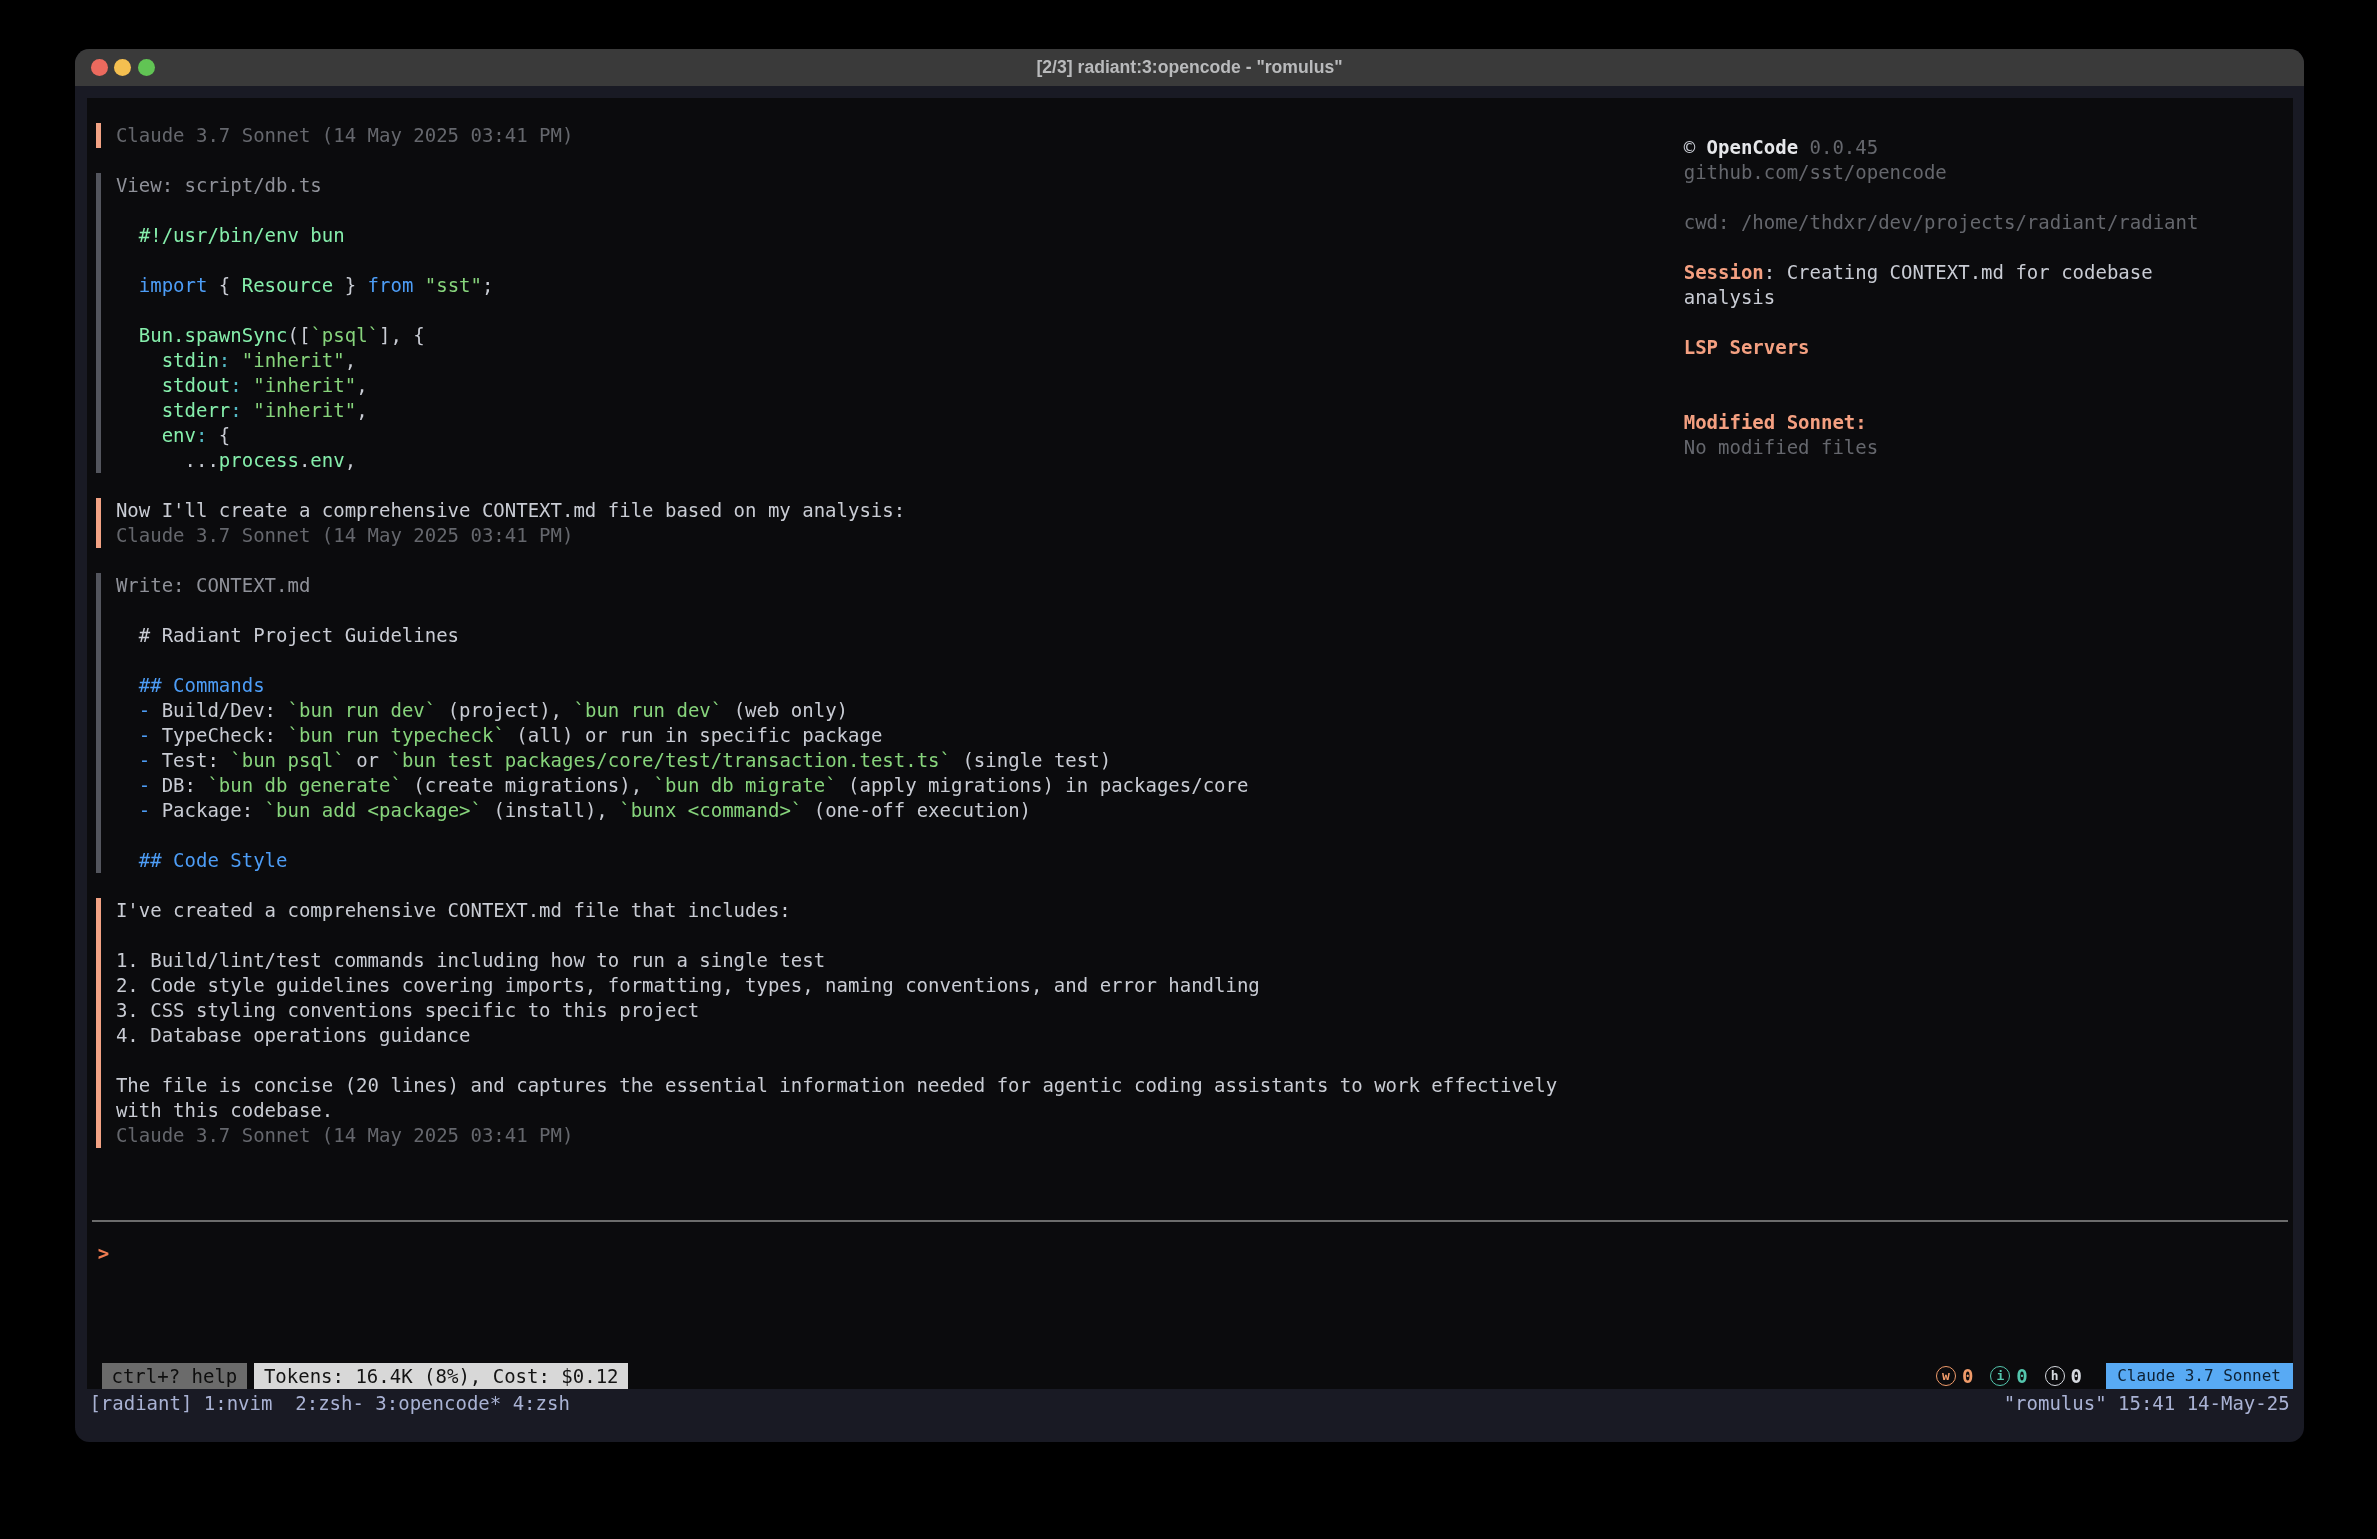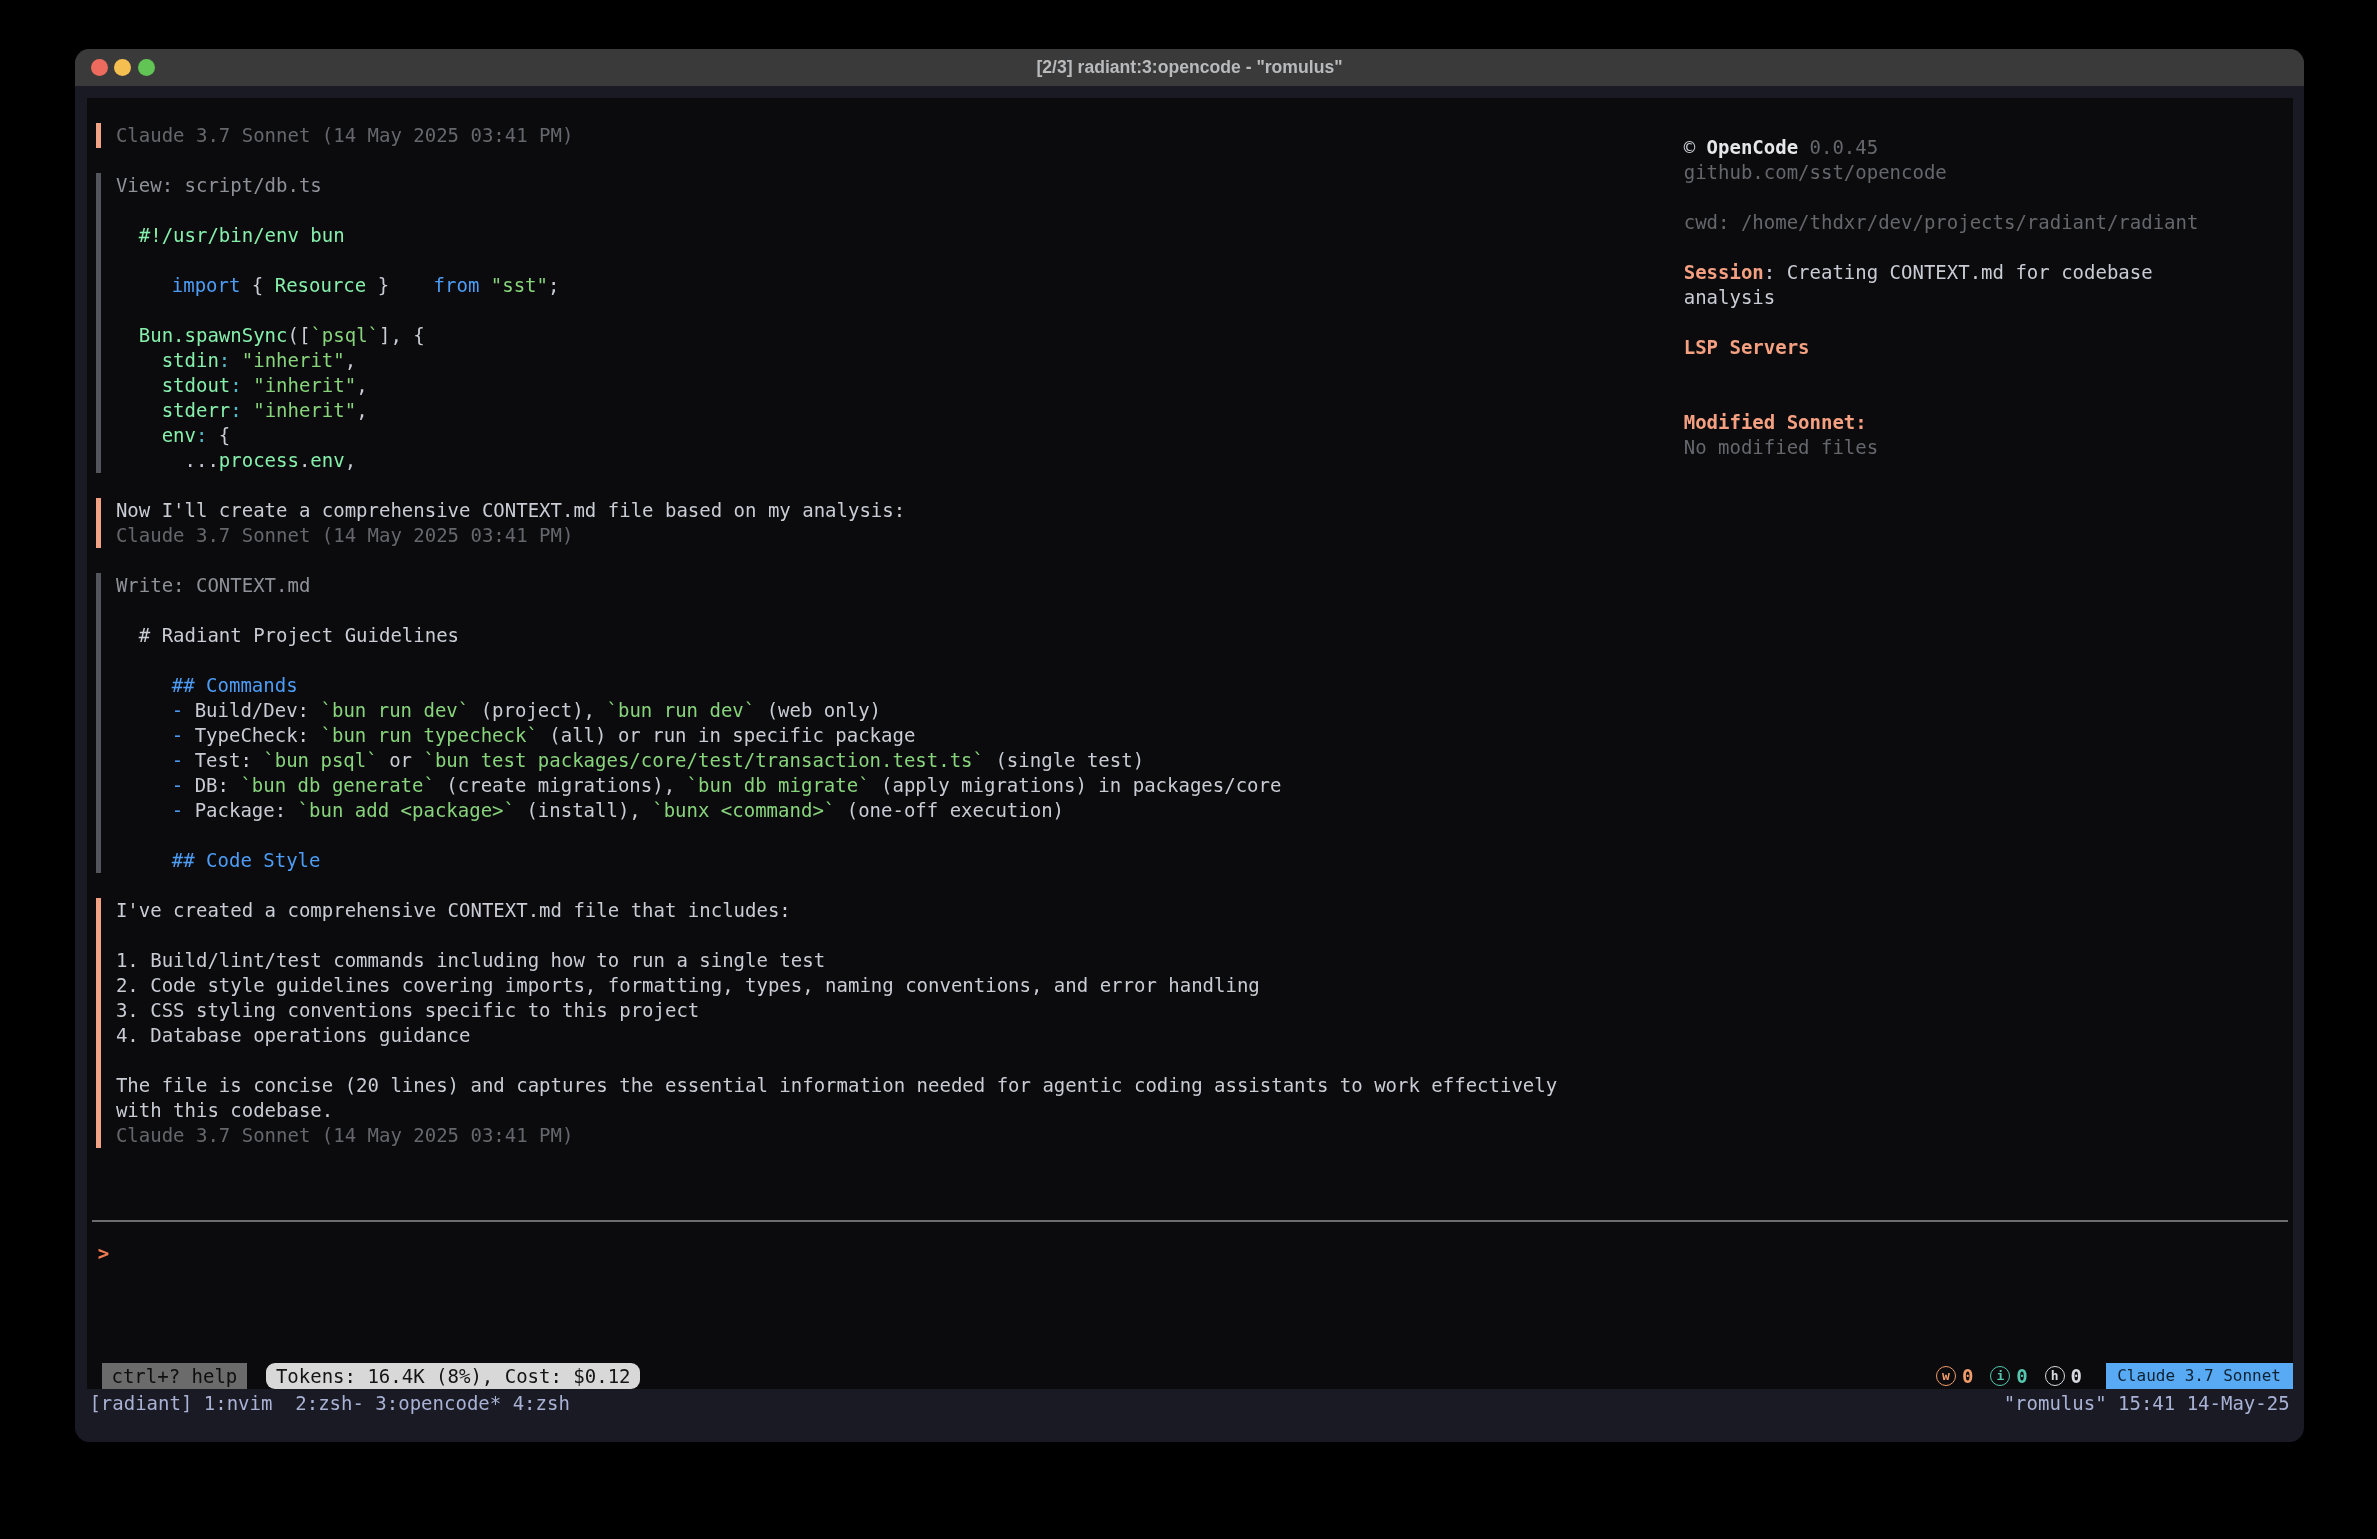--- a/index.html
+++ b/index.html
@@ -20,33 +20,33 @@
   .block{margin-bottom:25px;padding-left:14.4px;border-left:5.9px solid #53555d;}
   .block.message{border-left-color:#f2a284;}
   .block.tool{border-left-color:#53555d;}
   .sidebar{position:absolute;left:1597px;top:37px;width:604px;}
   
   .c-w{color:#c9ccd4;}
   .c-wb{color:#e6e7ea;font-weight:bold;}
   .c-dim{color:#65676d;}
   .c-gray{color:#8f9199;}
   .c-pink{color:#86efac;}
-  .c-blue{color:#4d9df6;margin-left:33px;}
+  .c-blue{color:#4d9df6;}
   .c-green{color:#87d47c;}
   .c-cyan{color:#53b8c4;}
   .c-orangeb{color:#f4a081;font-weight:bold;}
   .c-hint{color:#6f7178;}
   .c-bold{color:#dcdde1;font-weight:bold;}
   .hint{position:absolute;left:9.8px;top:1091px;}
   .divider{position:absolute;left:5.2px;right:5.2px;top:1122px;height:2px;background:#6c6c6c;}
   .prompt{position:absolute;left:11px;top:1143px;color:#ef7b51;font-weight:bold;}
   .statusrow{position:absolute;left:0;right:0;bottom:0;height:26px;display:flex;align-items:stretch;}
   .chip{line-height:26px;padding:0 9.8px;font-size:19px;white-space:pre;}
   .chip.dark{background:#6b6b6b;color:#0e0e0e;margin-left:15px;}
-  .chip.light{background:#d8d8d8;color:#141414;margin-left:19px;border-radius:9px;}
+  .chip.light{background:#d8d8d8;color:#141414;margin-left:7px;}
   .rgroup{margin-left:auto;display:flex;align-items:center;}
   .diag{display:flex;align-items:center;margin-right:17px;}
   .circ{display:inline-block;width:18px;height:18px;border:1.3px solid currentColor;border-radius:50%;
         text-align:center;line-height:18px;font-size:13px;font-weight:bold;}
   .cnt{margin-left:5.9px;font-size:19px;font-weight:bold;}
   .model-chip{background:#58aaf4;color:#0d2133;line-height:26px;padding:0 11.7px;font-size:16px;
               margin-left:6.5px;white-space:pre;}
   .tmux-line{position:absolute;left:14.4px;right:14.4px;top:1341px;height:26px;
              display:flex;justify-content:space-between;
              font-size:19px;line-height:26px;color:#a9b2d4;white-space:pre;}

